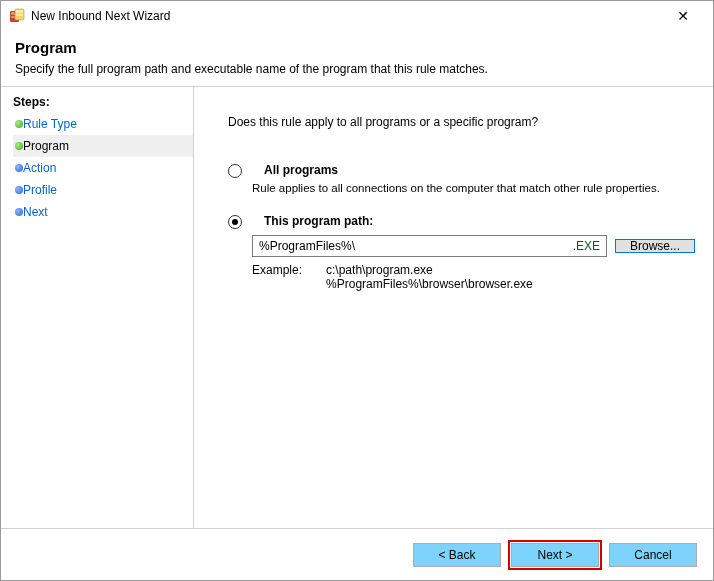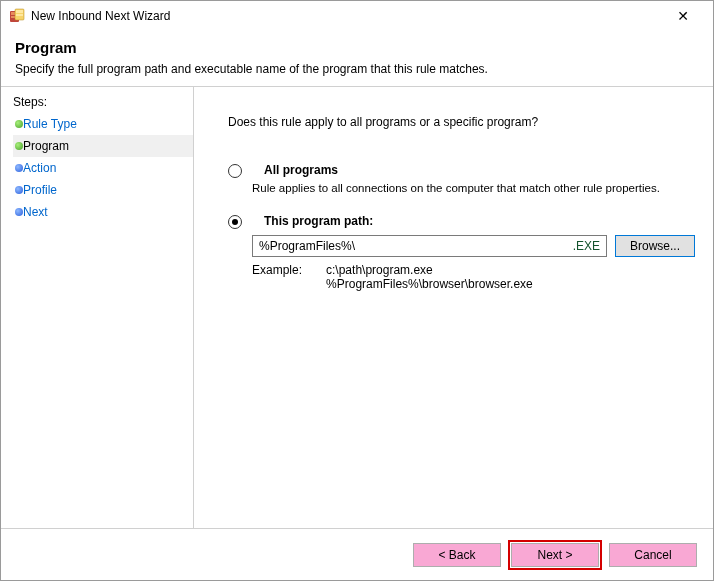--- a/index.html
+++ b/index.html
@@ -8,46 +8,46 @@
   .titlebar { height: 30px; display: flex; align-items: center; padding: 0 10px 0 8px; justify-content: space-between; }
   .titlebar-left { display: flex; align-items: center; gap: 6px; }
   .titlebar-title { font-size: 12px; color: #000; }
   .close-x { font-size: 14px; color: #000; width: 40px; text-align: center; line-height: 28px; }
   .header { padding: 8px 14px 10px 14px; }
   .header h1 { font-size: 15px; font-weight: bold; color: #000; margin-bottom: 6px; }
   .header p { font-size: 12px; color: #000; }
   .divider { border-top: 1px solid #d0d0d0; }
   .body { flex: 1; display: flex; min-height: 0; }
   .sidebar { width: 192px; padding: 8px 0 0 12px; }
-  .sidebar-title { font-weight: normal; font-size: 12px; margin-bottom: 4px; }
+  .sidebar-title { font-weight: bold; font-size: 12px; margin-bottom: 4px; }
   .step-list { list-style: none; }
   .step-item { display: flex; align-items: center; gap: 0; height: 22px; padding-left: 2px; cursor: pointer; }
   .step-item.current { background: #f0f0f0; }
   .step-item a { color: #0066cc; text-decoration: none; }
   .step-item.current a { color: #000; }
   .bullet { width: 8px; height: 8px; border-radius: 50%; flex-shrink: 0; }
   .bullet.green { background: radial-gradient(circle at 35% 35%, #a7f07a, #4aa02c); }
   .bullet.blue { background: radial-gradient(circle at 35% 35%, #8fb9ff, #2a5fdd); }
   .vsep { width: 1px; background: #d0d0d0; }
   .content { flex: 1; padding: 28px 18px 0 34px; position: relative; }
   .question { color: #000; margin-bottom: 34px; }
   .radio-row { display: flex; align-items: flex-start; gap: 22px; margin-bottom: 4px; }
   .radio { width: 14px; height: 14px; border: 1px solid #333; border-radius: 50%; flex-shrink: 0; display: flex; align-items: center; justify-content: center; margin-top: 1px; }
   .radio.checked::after { content: ""; width: 6px; height: 6px; background: #000; border-radius: 50%; }
   .radio-label { font-weight: bold; }
   .radio-sub { font-size: 11.5px; color: #000; margin-left: 24px; margin-bottom: 20px; }
   .path-row { display: flex; align-items: center; gap: 8px; margin-left: 24px; margin-top: 6px; margin-bottom: 6px; }
   .path-input { flex: 1; height: 22px; border: 1px solid #7a7a7a; display: flex; align-items: center; padding: 0 6px; background: #fff; justify-content: flex-start; }
   .path-input input { border: none; outline: none; font-size: 12px; flex: 1; background: transparent; }
   .exe-tag { font-size: 12px; color: #14532d; }
-  .browse-btn { width: 80px; height: 22px; border: 1px solid #0078d7; background: #e1e1e1; color: #000; font-size: 12px; display: flex; align-items: center; justify-content: center; cursor: pointer; }
+  .browse-btn { width: 80px; height: 14px; border: 1px solid #0078d7; background: #e1e1e1; color: #000; font-size: 12px; display: flex; align-items: center; justify-content: center; cursor: pointer; }
   .example-row { display: flex; gap: 24px; margin-left: 24px; font-size: 11.5px; }
   .example-paths { display: flex; flex-direction: column; }
   .footer { height: 52px; border-top: 1px solid #d0d0d0; display: flex; align-items: center; justify-content: flex-end; padding-right: 16px; gap: 10px; }
-  .btn { width: 88px; height: 24px; background: #f9a8d4; border: 1px solid #adadad; display: flex; align-items: center; justify-content: center; font-size: 12px; cursor: pointer; }
+  .btn { width: 88px; height: 24px; background: #7dd3fc; border: 1px solid #adadad; display: flex; align-items: center; justify-content: center; font-size: 12px; cursor: pointer; }
   .btn.highlight { outline: 2px solid #d40000; outline-offset: 1px; }
   .wiz-icon { width: 16px; height: 16px; display: flex; align-items: center; justify-content: center; }
   .wiz-icon svg { width: 16px; height: 16px; }
 </style>
 </head>
 <body>
 
 <div class="window">
 
   <div class="titlebar">

